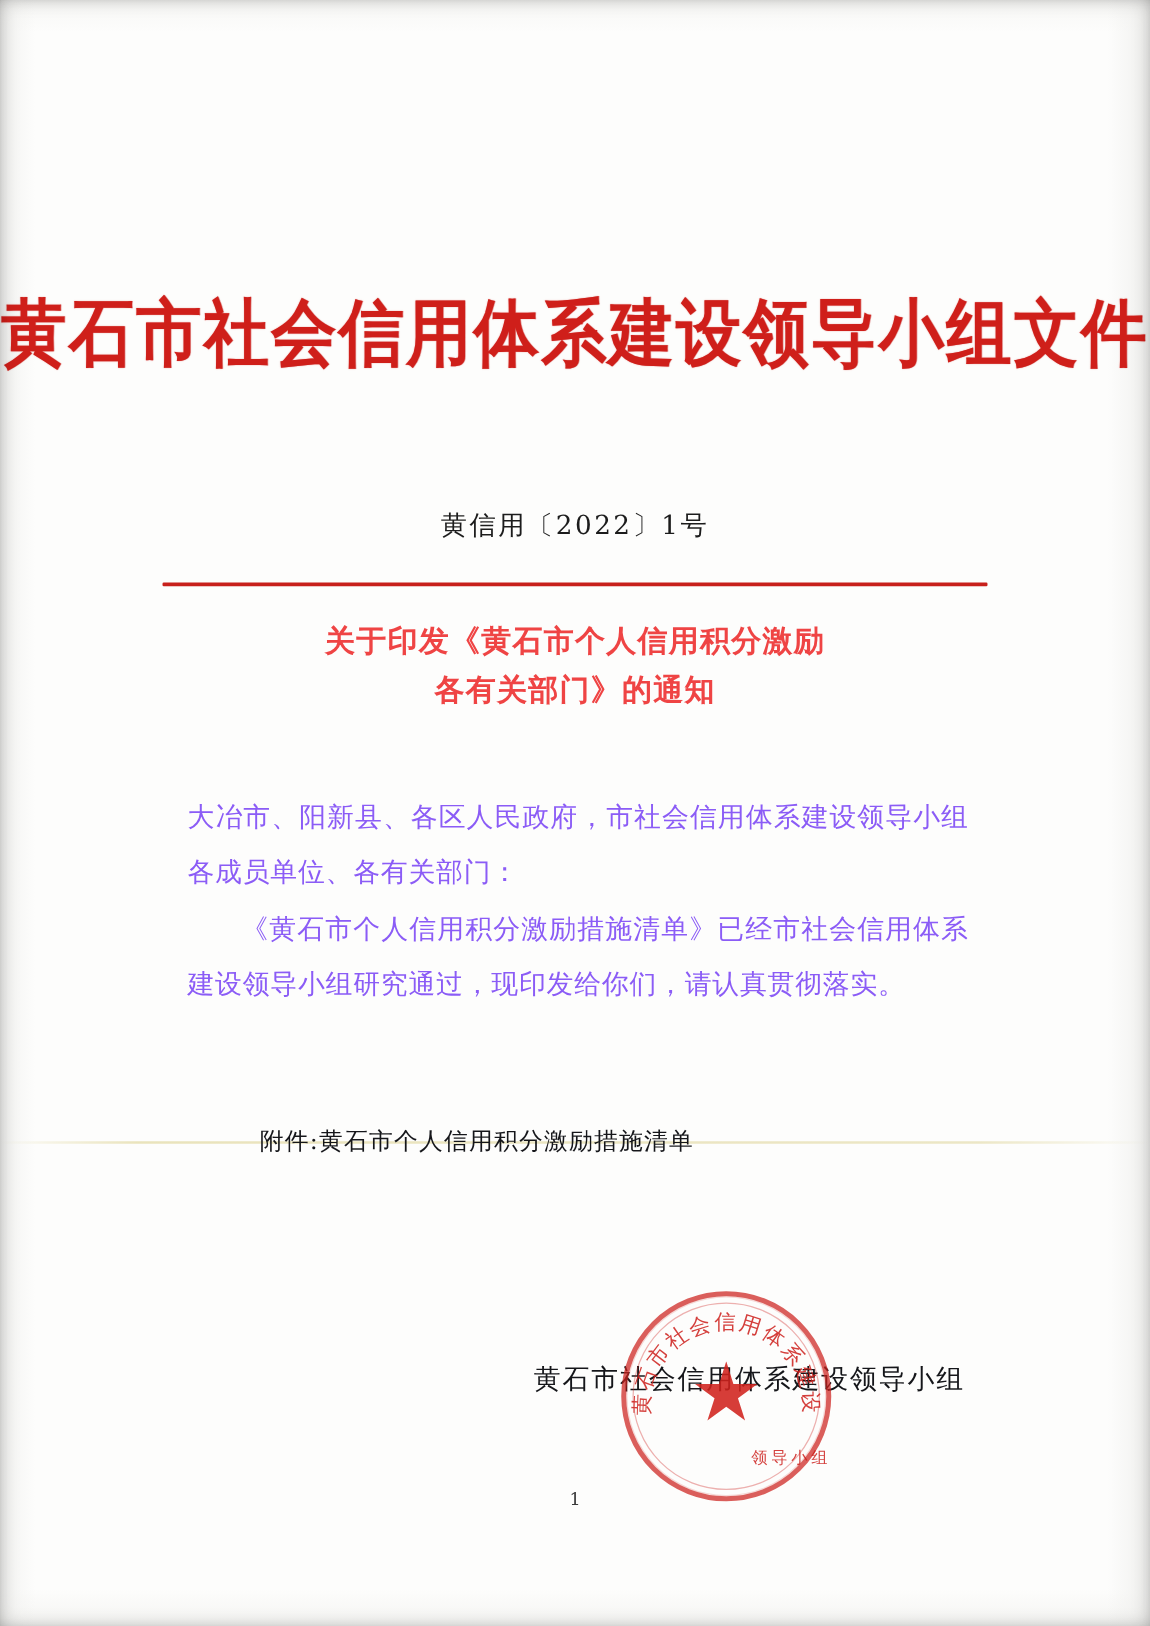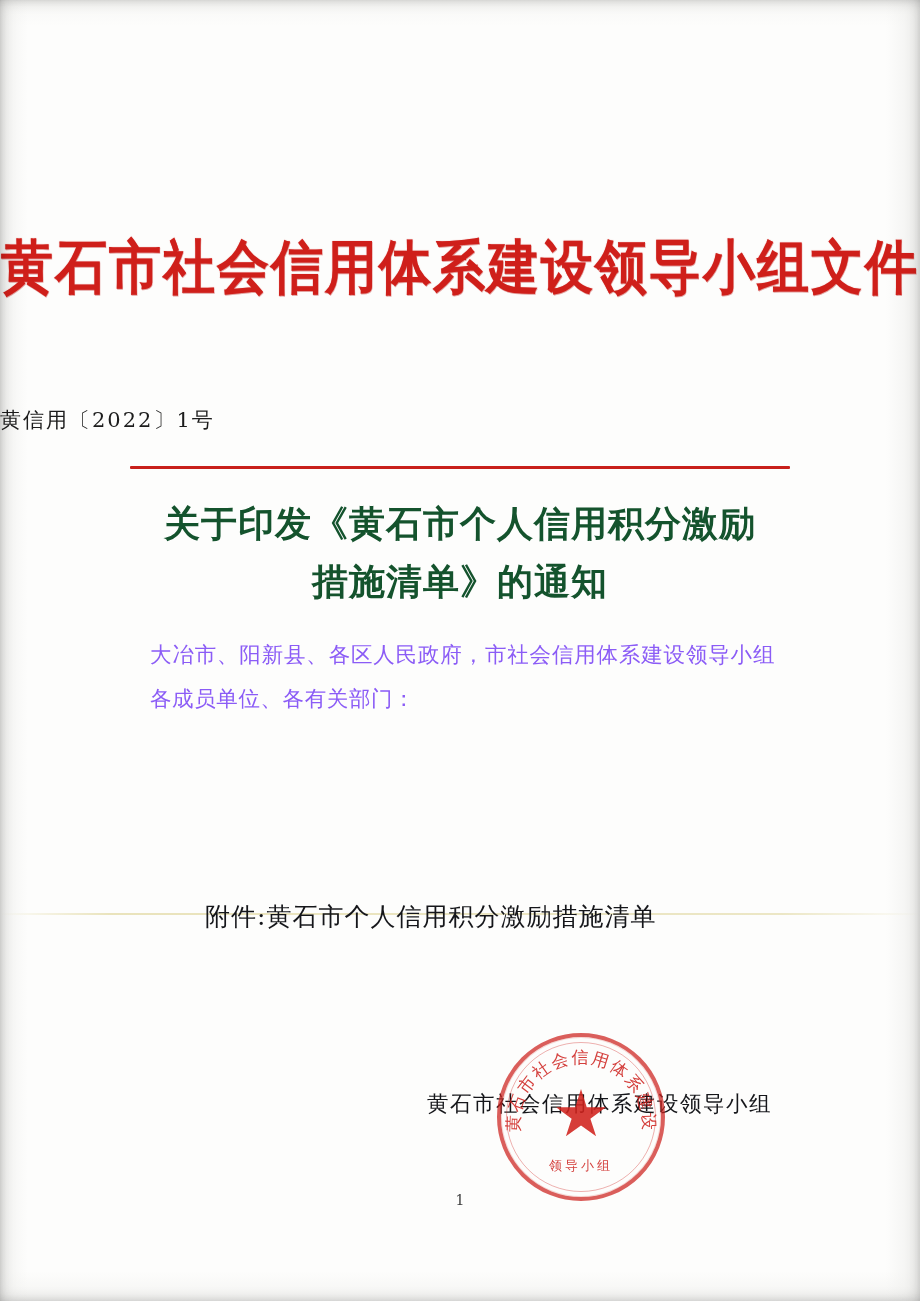--- a/index.html
+++ b/index.html
@@ -73,20 +73,21 @@
     transform: scaleY(1.12);
     white-space: nowrap;
   }
 
   
   .doc-number {
     position: absolute;
     left: 0;
     right: 0;
     top: 406px;
+    text-align: center;
     font-size: 21px;
     color: #1c1c1c;
     letter-spacing: 2px;
     font-family: "DejaVu Serif", "Liberation Serif", serif;
   }
 
   
   .red-rule {
     position: absolute;
     left: 130px;
@@ -97,24 +98,24 @@
     border-radius: 1px;
   }
 
   
   .doc-title {
     position: absolute;
     left: 150px;
     width: 620px;
     top: 494px;
     text-align: center;
-    font-size: 36px;
+    font-size: 24px;
     font-weight: bold;
     line-height: 1.62;
-    color: #14532d;
+    color: #ef4444;
     letter-spacing: 1px;
     font-family: "DejaVu Serif", "Liberation Serif", serif;
   }
   .doc-title .line2 {
     display: block;
   }
 
   
   .body-block {
     position: absolute;
@@ -131,24 +132,24 @@
   .body-block p {
     margin: 0;
   }
   .body-block p.indent {
     text-indent: 2em;
   }
 
   
   .attachment {
     position: absolute;
-    left: 150px;
+    left: 166px;
     width: 640px;
     top: 900px;
-    font-size: 25px;
+    font-size: 19px;
     letter-spacing: 1px;
     color: #15161a;
     text-indent: 2.2em;
     font-family: "DejaVu Serif", "Liberation Serif", serif;
   }
 
   
   .signature {
     position: absolute;
     right: 148px;
@@ -202,21 +203,21 @@
   .seal .arc-text {
     position: absolute;
     inset: 0;
   }
   .seal .arc-text svg { display: block; }
   .seal .bottom-text {
     position: absolute;
     left: 0;
     right: 0;
     bottom: 26px;
-    text-align: center;
+    text-align: right;
     font-size: 13px;
     color: rgba(205,32,28,0.85);
     letter-spacing: 3px;
     font-family: "DejaVu Serif", "Liberation Serif", serif;
   }
 
   
   .page-number {
     position: absolute;
     left: 0;
@@ -247,25 +248,26 @@
 <div class="content">
 
   <div class="masthead">黄石市社会信用体系建设领导小组文件</div>
 
   <div class="doc-number">黄信用〔2022〕1号</div>
 
   <div class="red-rule"></div>
 
   <div class="doc-title">
     <span class="line1">关于印发《黄石市个人信用积分激励</span>
-    <span class="line2">措施清单》的通知</span>
+    <span class="line2">各有关部门》的通知</span>
   </div>
 
   <div class="body-block">
     <p>大冶市、阳新县、各区人民政府，市社会信用体系建设领导小组各成员单位、各有关部门：</p>
+    <p class="indent">《黄石市个人信用积分激励措施清单》已经市社会信用体系建设领导小组研究通过，现印发给你们，请认真贯彻落实。</p>
   </div>
 
   <div class="attachment">附件:黄石市个人信用积分激励措施清单</div>
 
   <div class="signature">
     <span>黄石市社会信用体系建设领导小组</span>
   </div>
 
   <div class="seal">
     <div class="ring"></div>

